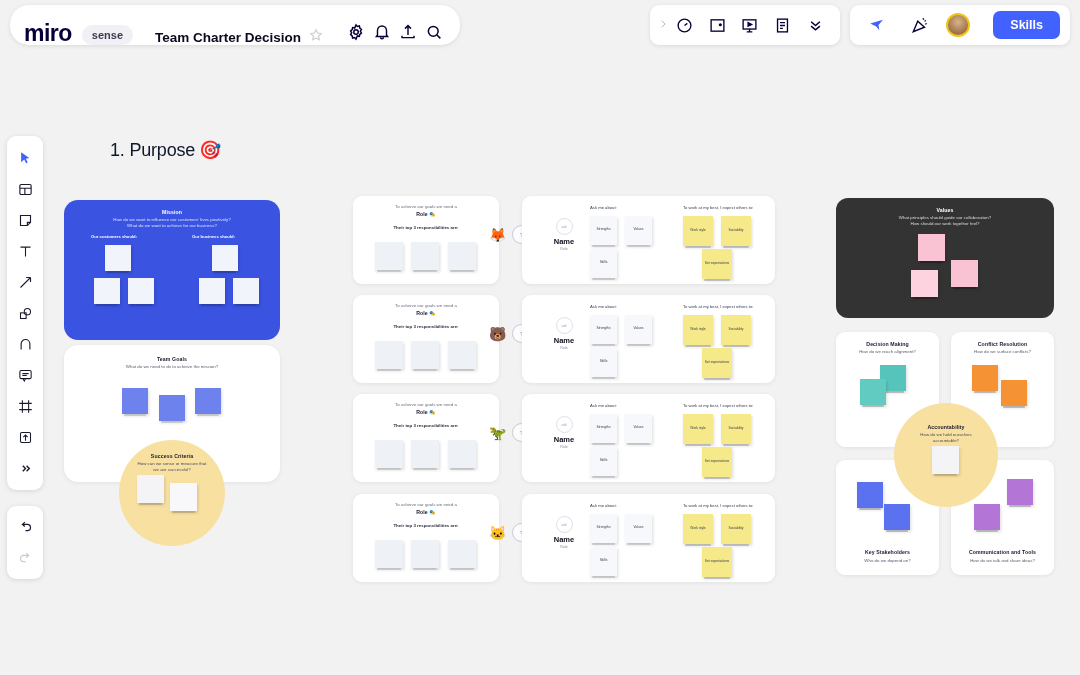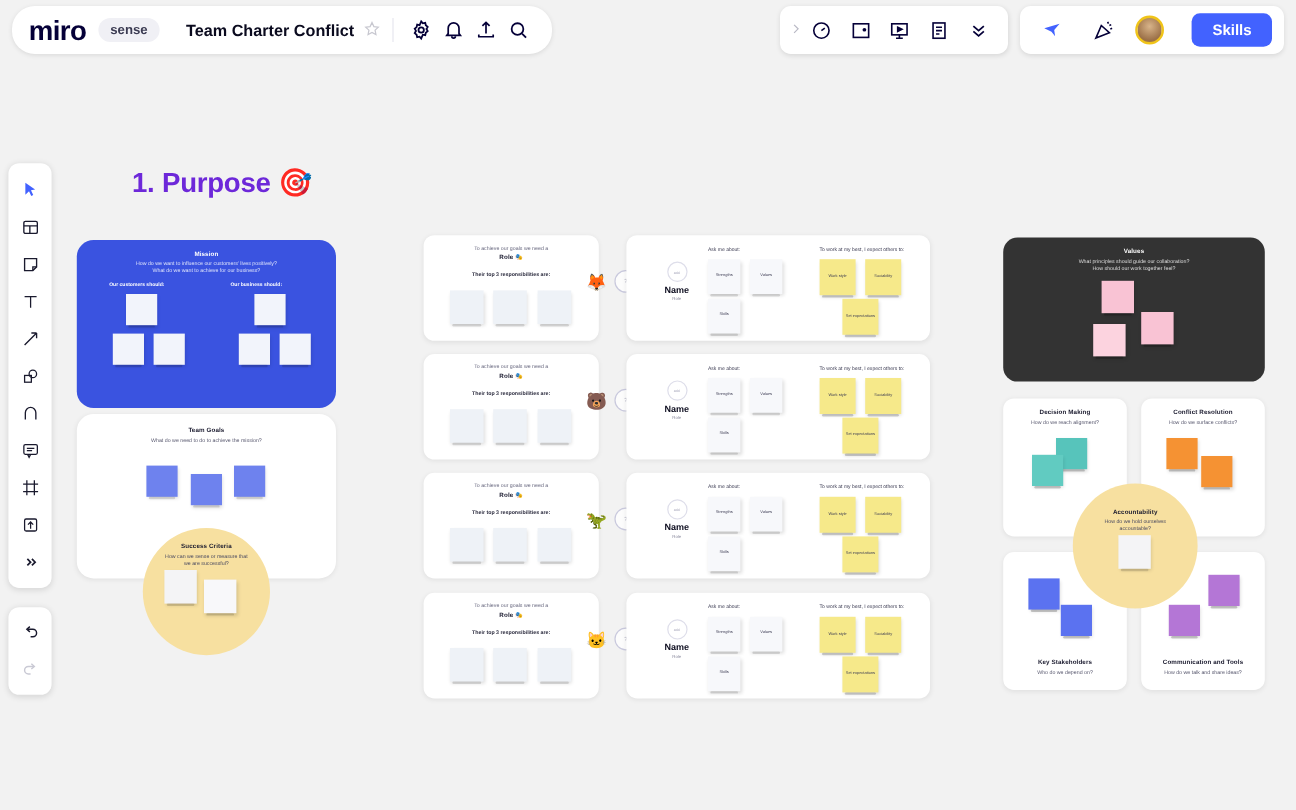--- a/index.html
+++ b/index.html
@@ -9,21 +9,21 @@
     font-family: "Liberation Sans", sans-serif;
     background: #f0f0f0;
   }
   #app { position: relative; width: 1080px; height: 675px; background: #f2f2f2; }
 
   
   .topbar-left {
     position: absolute; left: 10px; top: 5px;
     height: 40px; width: 450px;
     background: #fff; border-radius: 19px;
-    display: flex; align-items: center;
+    display: flex; align-items: flex-end;
     box-shadow: 0 1px 4px rgba(0,0,0,0.10);
     padding: 0 14px;
   }
   .miro-logo {
     font-size: 23px; font-weight: 700; color: #050038;
     letter-spacing: -0.5px; line-height: 1;
   }
   .free-badge {
     margin-left: 10px; background: #f0f0f5; color: #3b3b52;
     font-size: 11px; font-weight: 600; border-radius: 11px;
@@ -87,22 +87,22 @@
     width: 36px; background: #fff; border-radius: 9px;
     box-shadow: 0 1px 5px rgba(0,0,0,0.12);
     padding: 7px 0; display: flex; flex-direction: column; align-items: center; gap: 3px;
   }
   .tool.disabled { color: #c9c9d4; }
 
   
   .canvas { position: absolute; inset: 0; }
 
   .section-title {
-    position: absolute; font-size: 23px; font-weight: 700;
-    color: #6d28d9; letter-spacing: -0.2px; white-space: nowrap;
+    position: absolute; font-size: 18px; font-weight: 400;
+    color: #0f172a; letter-spacing: -0.2px; white-space: nowrap;
   }
 
   .card { position: absolute; background: #fff; border-radius: 9px; }
   .card-shadow { box-shadow: 0 1px 4px rgba(0,0,0,0.07); }
 
   .c-title { font-size: 5.2px; font-weight: 800; text-align: center; letter-spacing: 0.1px;}
   .c-sub   { font-size: 4.4px; text-align: center; line-height: 1.35; }
 
   .note { position: absolute; box-shadow: 1px 2px 3px rgba(0,0,0,0.14); }
   .note-txt {
@@ -551,21 +551,21 @@
       <svg width="15" height="15" viewBox="0 0 24 24" fill="none" stroke="currentColor" stroke-width="1.9">
           <path d="M16 7H9a5 5 0 000 10h3"></path>
           <path d="M13 3.5L17 7l-4 3.5"></path>
         </svg>
     </div>
   </div>
 
   <div class="topbar-left">
     <div class="miro-logo">miro</div>
     <div class="free-badge">sense</div>
-    <div class="board-title">Team Charter Conflict</div>
+    <div class="board-title">Team Charter Decision</div>
     <div class="star-icon">
       <svg width="14" height="14" viewBox="0 0 24 24" fill="none" stroke="currentColor" stroke-width="1.8">
           <path d="M12 3l2.7 5.8 6.3.8-4.6 4.3 1.2 6.2L12 17.2 6.4 20.1l1.2-6.2L3 9.6l6.3-.8z"></path>
         </svg>
     </div>
     <div class="tb-div"></div>
     <div class="tb-icon">
       <svg width="18" height="18" viewBox="0 0 24 24" fill="none" stroke="currentColor" stroke-width="2">
           <circle cx="12" cy="12" r="3"></circle>
           <path d="M12 2.5l1.8 2.1 2.7-.6.6 2.7 2.1 1.8-1.4 2.4 1.4 2.4-2.1 1.8-.6 2.7-2.7-.6L12 21.5l-1.8-2.1-2.7.6-.6-2.7-2.1-1.8L6.2 13 4.8 10.6l2.1-1.8.6-2.7 2.7.6z"></path>

